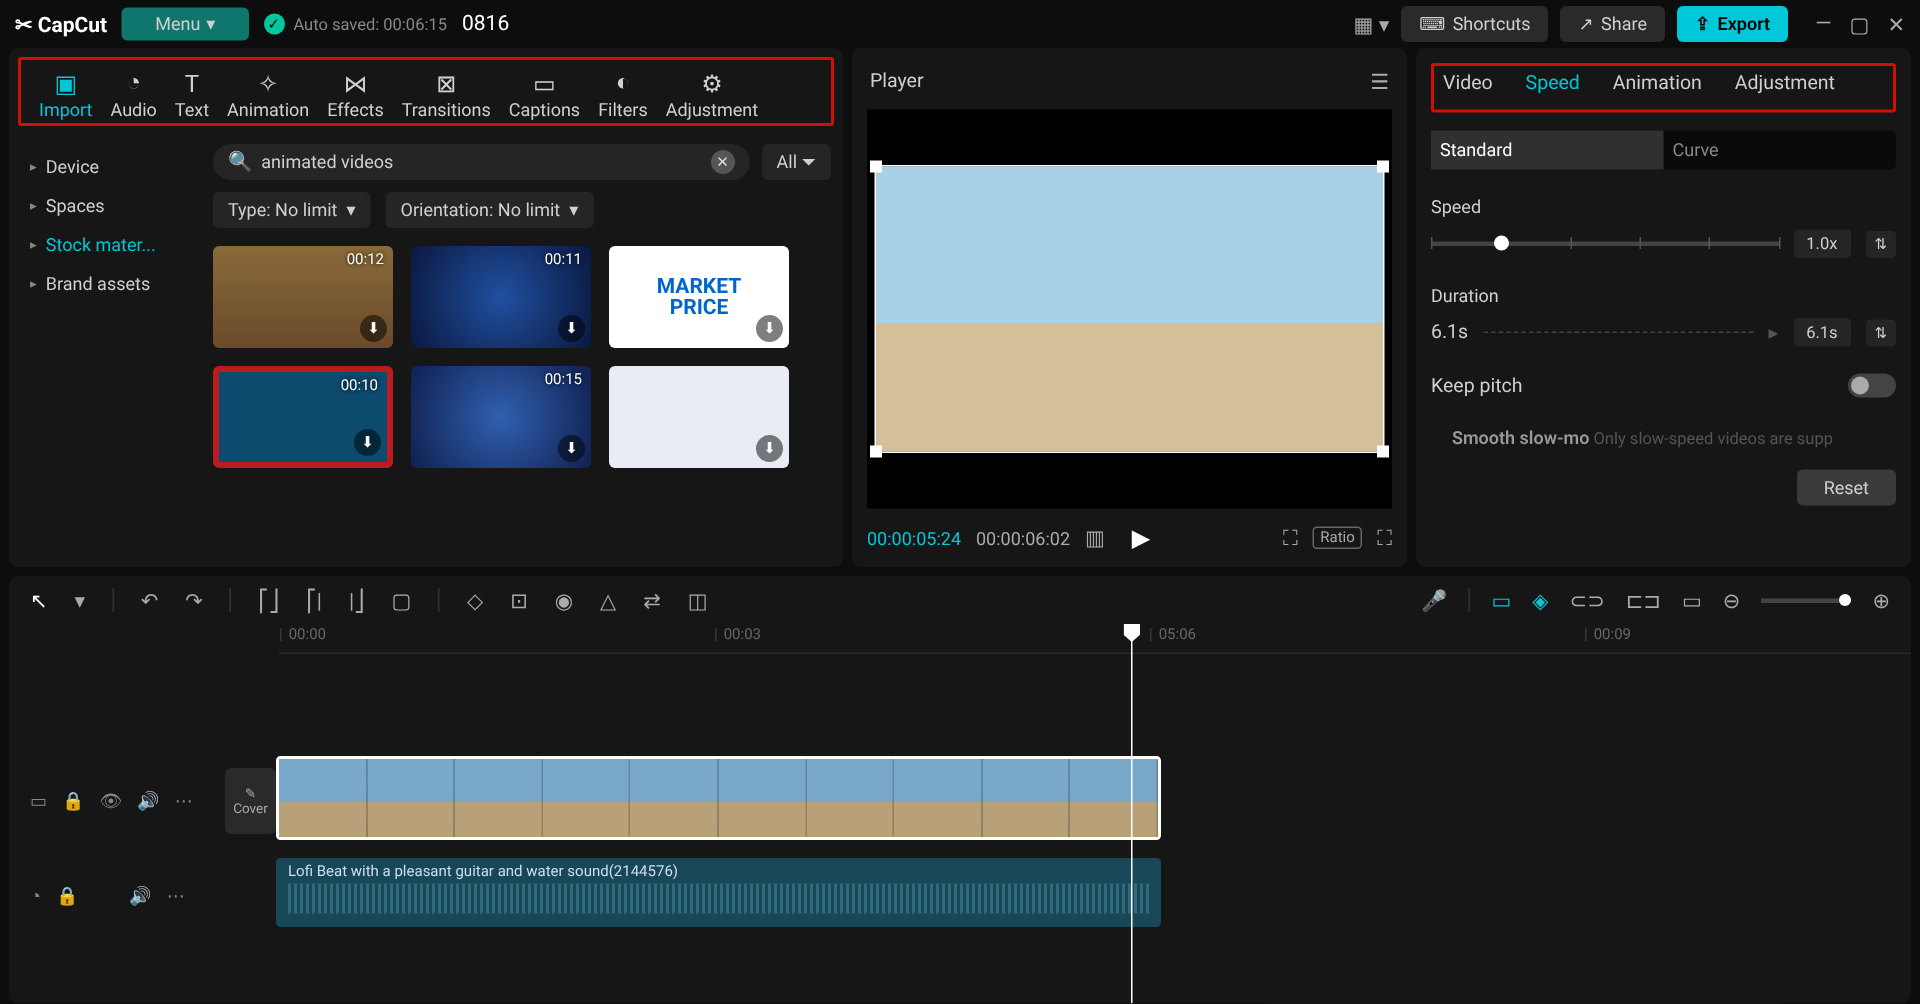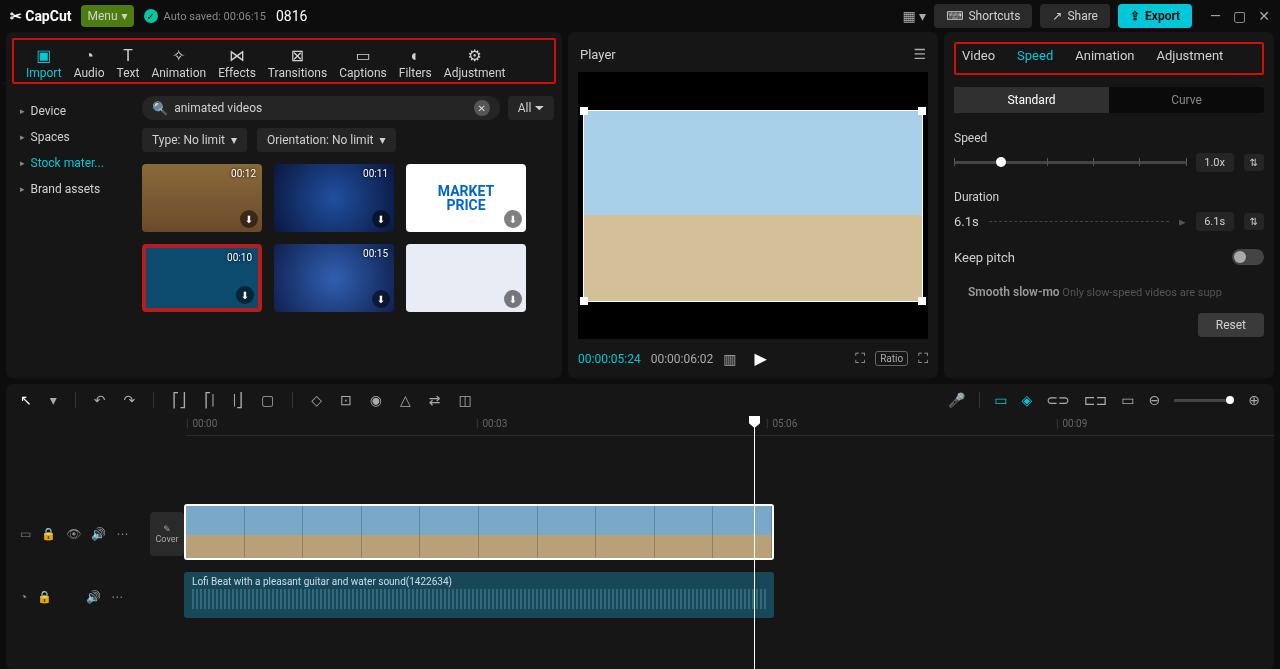--- a/index.html
+++ b/index.html
@@ -1,19 +1,19 @@
 <!DOCTYPE html>
 <html><head>
 <meta charset="utf-8">
 <style>
 * { margin:0; padding:0; box-sizing:border-box; font-family:-apple-system,BlinkMacSystemFont,"Segoe UI",Roboto,sans-serif; }
 body { background:#0d0d0d; color:#d0d0d0; width:1280px; height:669px; overflow:hidden; font-size:13px; }
 .titlebar { height:32px; display:flex; align-items:center; padding:0 10px; background:#0d0d0d; gap:10px; }
 .logo { font-weight:bold; color:#fff; font-size:14px; }
-.menu-btn { background:#4d7c0f; border:none; color:#d0d0d0; padding:4px 6px; border-radius:4px; cursor:pointer; font-size:12px; display:flex; align-items:center; gap:4px; }
+.menu-btn { background:#0f766e; border:none; color:#d0d0d0; padding:4px 22px; border-radius:4px; cursor:pointer; font-size:12px; display:flex; align-items:center; gap:4px; }
 .autosave { display:flex; align-items:center; gap:6px; color:#888; font-size:11px; }
 .check-icon { width:14px; height:14px; background:#00c8a0; border-radius:50%; display:flex; align-items:center; justify-content:center; color:#000; font-size:10px; }
 .title-center { flex:1; text-align:left; color:#fff; font-size:14px; }
 .title-right { display:flex; align-items:center; gap:8px; }
 .top-btn { background:#2a2a2a; border:none; color:#d0d0d0; padding:5px 12px; border-radius:4px; cursor:pointer; font-size:12px; display:flex; align-items:center; gap:5px; }
 .export-btn { background:#00c8d8; color:#000; font-weight:600; }
 .wincontrols { display:flex; gap:12px; margin-left:10px; color:#aaa; }
 .wincontrols span { cursor:pointer; font-size:14px; }
 .main { display:flex; height:346px; gap:6px; padding:0 6px; }
 .panel { background:#161616; border-radius:6px; }
@@ -58,21 +58,21 @@
 .tc-total { color:#aaa; }
 .pc-right { margin-left:auto; display:flex; align-items:center; gap:10px; }
 .pc-icon { cursor:pointer; color:#aaa; font-size:14px; }
 .play-icon { font-size:16px; color:#fff; cursor:pointer; margin-left:8px; }
 .ratio-btn { border:1px solid #666; padding:1px 4px; border-radius:3px; font-size:10px; color:#aaa; cursor:pointer; }
 .right-panel { flex:1; display:flex; flex-direction:column; padding:10px; }
 .prop-tabs { display:flex; gap:22px; padding:4px 6px 10px; border:2px solid #d01000; border-radius:2px; }
 .prop-tab { font-size:13px; cursor:pointer; color:#d0d0d0; }
 .prop-tab.active { color:#00c8d8; }
 .seg-toggle { display:flex; background:#0a0a0a; border-radius:4px; margin-top:12px; }
-.seg-btn { flex:1; padding:6px; text-align:center; font-size:12px; cursor:pointer; color:#888; border-radius:0; }
+.seg-btn { flex:1; padding:6px; text-align:left; font-size:12px; cursor:pointer; color:#888; border-radius:0; }
 .seg-btn.active { background:#303030; color:#fff; }
 .prop-row { margin-top:18px; }
 .prop-label { font-size:12px; color:#d0d0d0; margin-bottom:8px; }
 .slider-row { display:flex; align-items:center; gap:10px; }
 .slider-track { flex:1; height:3px; background:#444; position:relative; }
 .slider-track .tick { position:absolute; width:1px; height:8px; background:#555; top:-3px; }
 .slider-thumb { width:10px; height:10px; background:#fff; border-radius:50%; position:absolute; top:-4px; left:18%; }
 .val-box { background:#252525; padding:3px 8px; border-radius:3px; font-size:11px; min-width:38px; text-align:center; }
 .stepper { background:#252525; padding:3px 6px; border-radius:3px; font-size:10px; cursor:pointer; }
 .dur-row { display:flex; align-items:center; gap:10px; }
@@ -407,20 +407,20 @@
       <div class="track-head">
         <span class="ticon2">◔</span>
         <span class="ticon2">🔒</span>
         <span style="width:14px"></span>
         <span class="ticon2">🔊</span>
         <span class="ticon2">⋯</span>
       </div>
       <div style="width:38px"></div>
       <div class="track-content">
         <div class="clip-audio">
-          <div class="aname">Lofi Beat with a pleasant guitar and water sound(1422634)</div>
+          <div class="aname">Lofi Beat with a pleasant guitar and water sound(2144576)</div>
           <div class="wave"></div>
         </div>
       </div>
     </div>
   </div>
   <div class="playhead"></div>
 </div>
 
 </body></html>

